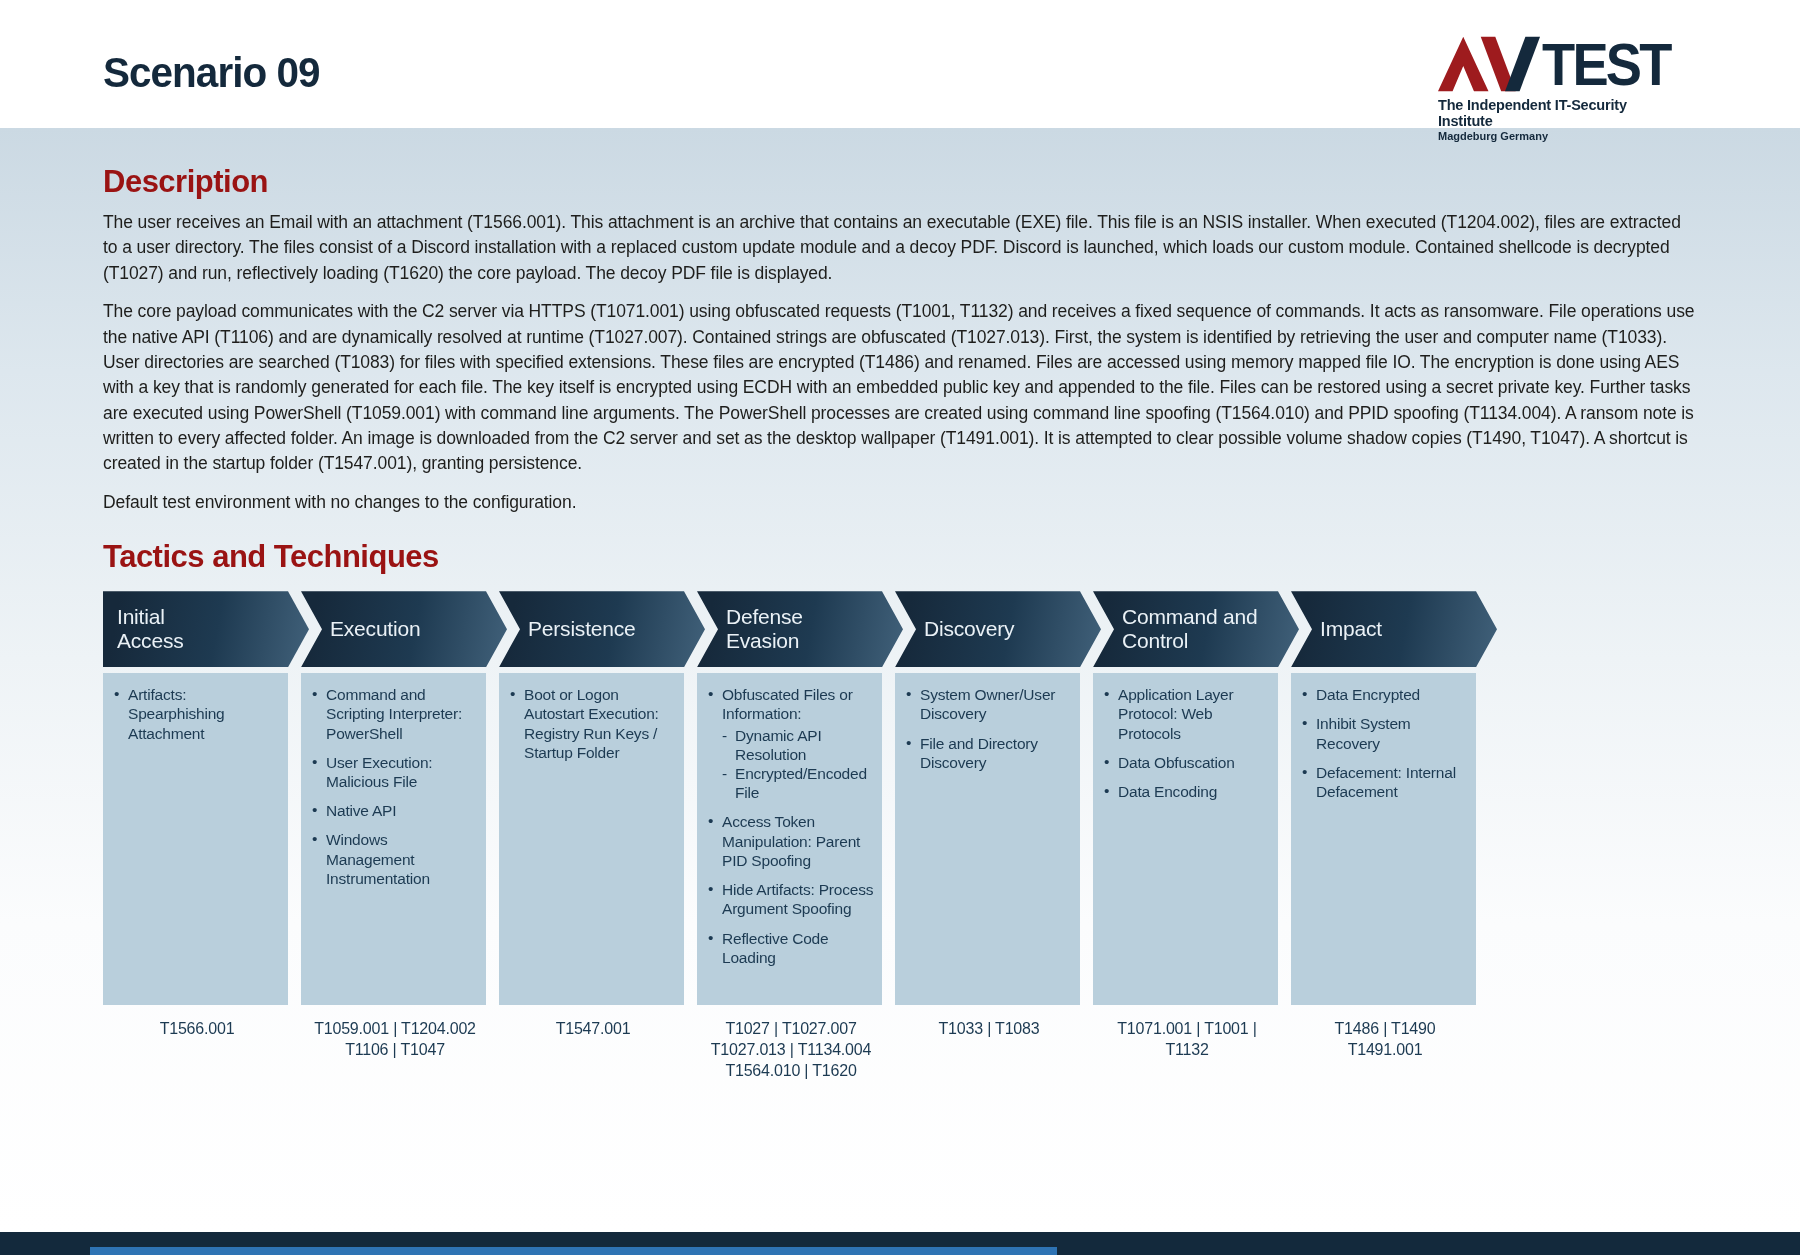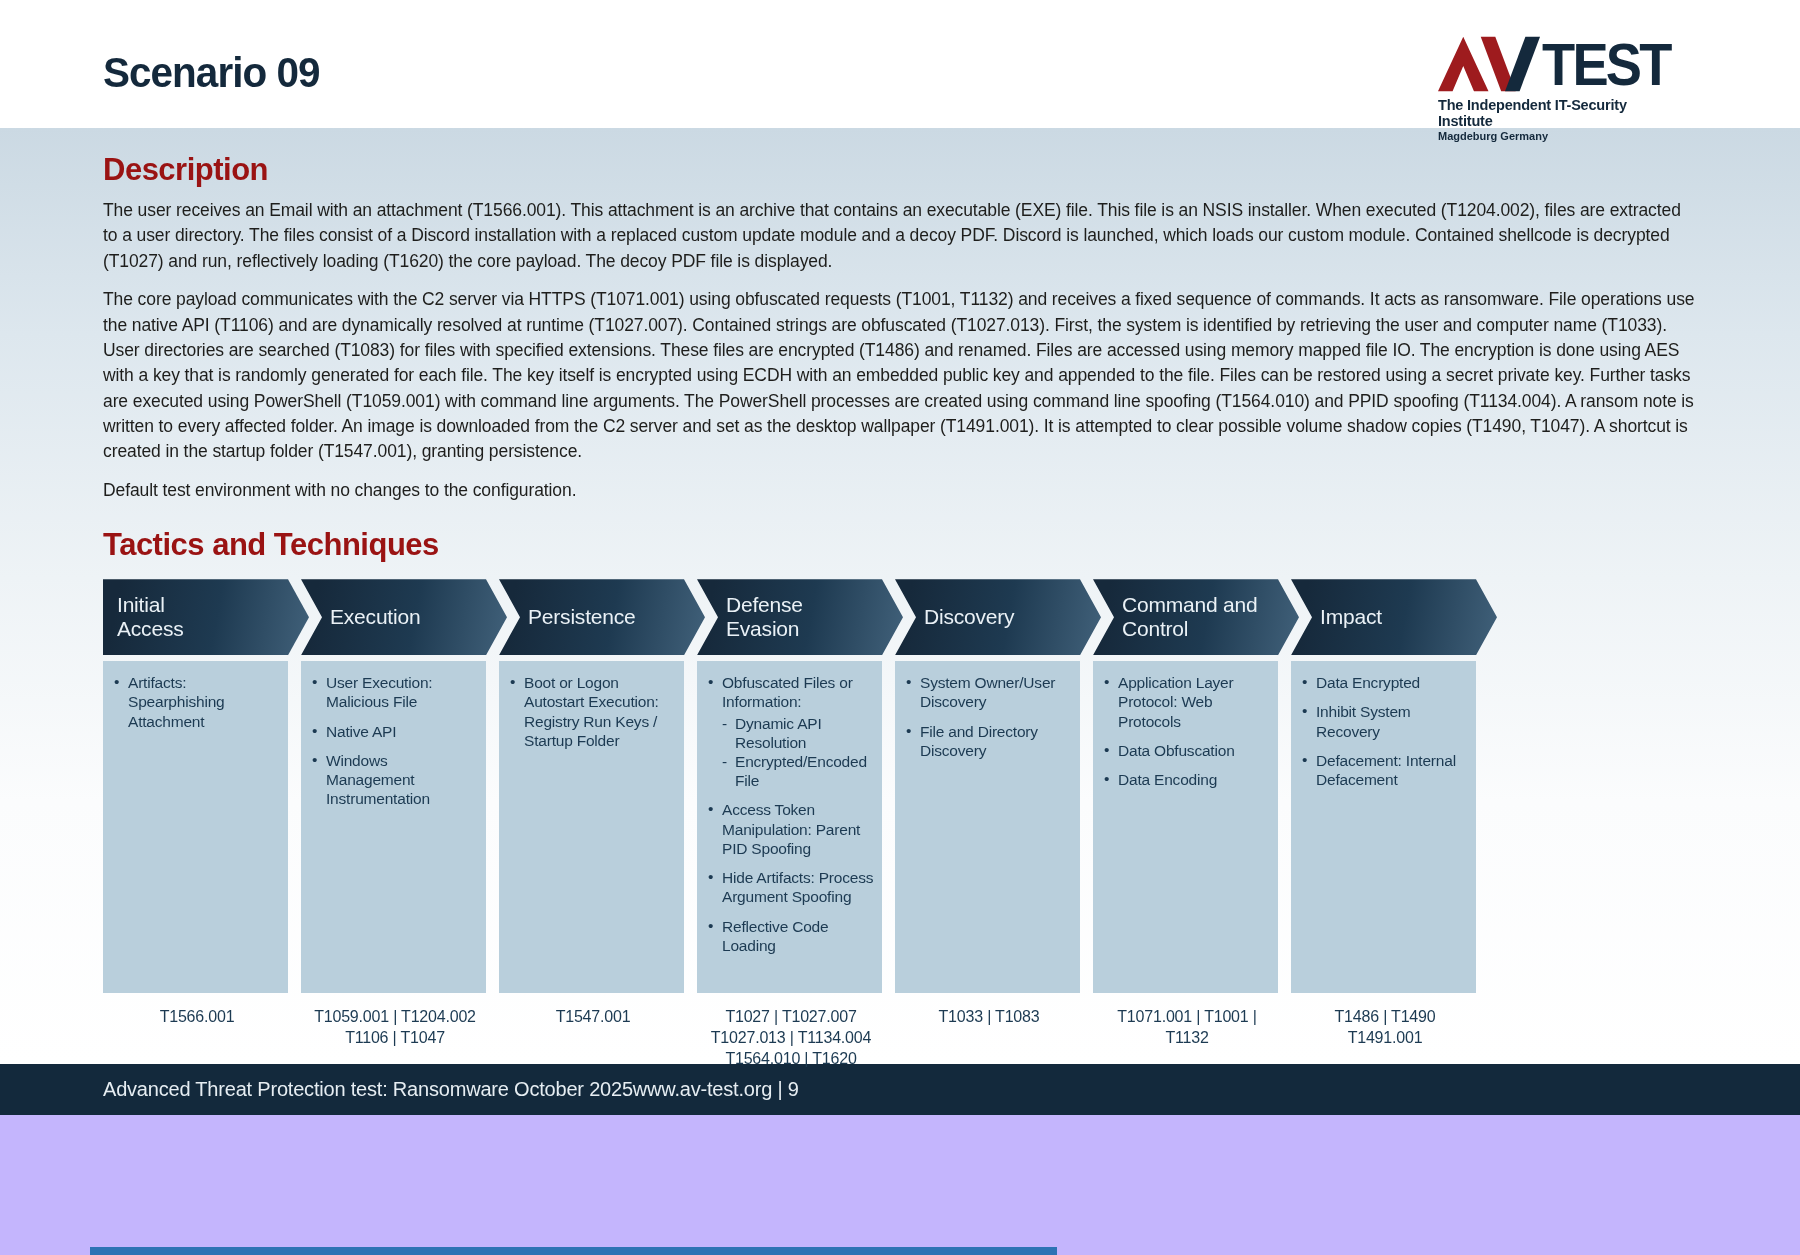--- a/index.html
+++ b/index.html
@@ -15,21 +15,21 @@
   
   .logo { position:absolute; top:34px; right:120px; width:242px; }
   .logo-row { display:flex; align-items:flex-end; }
   .logo-mark { width:102px; height:58px; flex:0 0 auto; }
   .logo-test { font-size:59px; font-weight:700; letter-spacing:-3px; color:#14293c;
                line-height:0.88; transform:scaleX(.92); transform-origin:left; margin-left:2px; }
   .logo-tagline { margin-top:5px; font-size:14.5px; font-weight:700; color:#14293c; letter-spacing:-0.2px; }
   .logo-location { margin-top:1px; font-size:11px; font-weight:700; color:#14293c; text-align:left; }
 
   
-  .content { height:936px; padding:0 103px;
+  .content { height:1104px; padding:12px 103px;
              background:linear-gradient(180deg,#cbd9e3 0%, #dde7ee 22%, #eef3f6 48%, #fbfcfd 72%, #ffffff 100%); }
   h2.sec { color:#9a1313; font-size:31px; font-weight:700; letter-spacing:-0.5px; padding-top:24px; margin-bottom:10px; }
   .para { color:#1e1e1c; font-size:17.5px; line-height:1.45; letter-spacing:-0.1px; }
   .para + .para { margin-top:13px; }
 
   
   .ttable { margin-top:16px; display:grid; grid-template-columns:repeat(7,185px); column-gap:13px; width:1373px; }
   .hdr-slot { position:relative; height:76px; }
   .hdr { position:absolute; top:0; bottom:0; left:0; right:-21px;
          display:flex; align-items:center; padding-left:29px;
@@ -100,20 +100,21 @@
           </div>
         <div class="ids">T1566.001</div>
       </div>
 
       <div class="col">
         <div class="hdr-slot">
             <div class="hdr">Execution</div>
           </div>
         <div class="cell">
             <ul class="items">
+              <li><span>Command and Scripting Interpreter: PowerShell</span></li>
               <li><span>User Execution: Malicious File</span></li>
               <li><span>Native API</span></li>
               <li><span>Windows Management Instrumentation</span></li>
             </ul>
           </div>
         <div class="ids">T1059.001 | T1204.002
 T1106 | T1047</div>
       </div>
 
       <div class="col">

